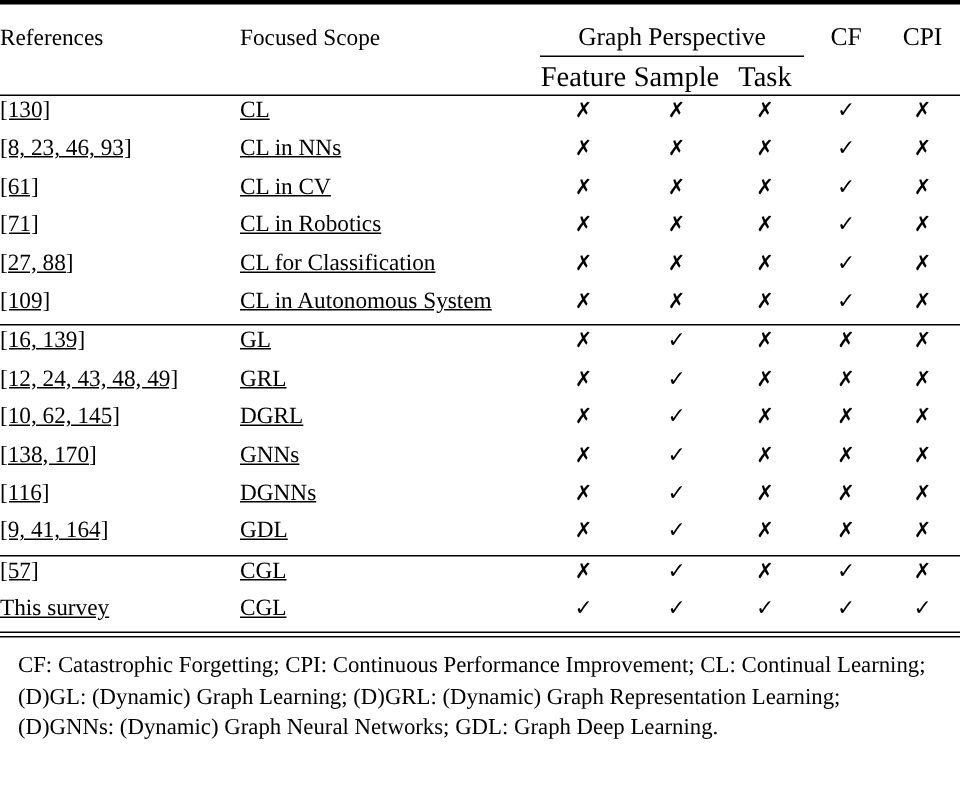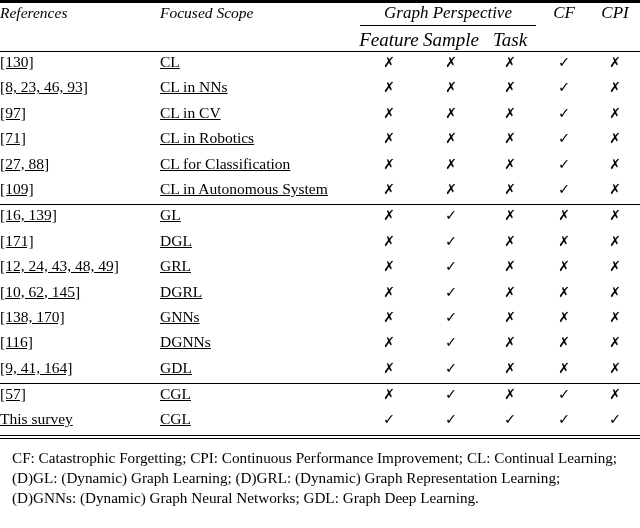--- a/index.html
+++ b/index.html
@@ -130,21 +130,21 @@
   }
 
   
   .footnote {
     padding: 9px 12px 0 12px;
     font-size: 15.2px;
     line-height: 1.32;
     text-align: left;
   }
 
-  .header-block { padding-top: 0; font-style: italic; }
+  .header-block { padding-top: 12px; }
 </style>
 </head>
 <body>
 
 <div id="table-root">
 
   <div class="rule rule-thick"></div>
 
   <div class="header-block">
     <table class="tbl">
@@ -202,21 +202,21 @@
         <tr class="body-row">
           <td class="cell-ref">[8, 23, 46, 93]</td>
           <td class="cell-scope">CL in NNs</td>
           <td class="cell-mark mark-cross">✗</td>
           <td class="cell-mark mark-cross">✗</td>
           <td class="cell-mark mark-cross">✗</td>
           <td class="cell-mark mark-check">✓</td>
           <td class="cell-mark mark-cross">✗</td>
         </tr>
         <tr class="body-row">
-          <td class="cell-ref">[97]</td>
+          <td class="cell-ref">[61]</td>
           <td class="cell-scope">CL in CV</td>
           <td class="cell-mark mark-cross">✗</td>
           <td class="cell-mark mark-cross">✗</td>
           <td class="cell-mark mark-cross">✗</td>
           <td class="cell-mark mark-check">✓</td>
           <td class="cell-mark mark-cross">✗</td>
         </tr>
         <tr class="body-row">
           <td class="cell-ref">[71]</td>
           <td class="cell-scope">CL in Robotics</td>
@@ -243,29 +243,20 @@
           <td class="cell-mark mark-cross">✗</td>
           <td class="cell-mark mark-check">✓</td>
           <td class="cell-mark mark-cross">✗</td>
         </tr>
         <tr class="sep">
           <td colspan="7"></td>
         </tr>
         <tr class="body-row">
           <td class="cell-ref">[16, 139]</td>
           <td class="cell-scope">GL</td>
-          <td class="cell-mark mark-cross">✗</td>
-          <td class="cell-mark mark-check">✓</td>
-          <td class="cell-mark mark-cross">✗</td>
-          <td class="cell-mark mark-cross">✗</td>
-          <td class="cell-mark mark-cross">✗</td>
-        </tr>
-        <tr class="body-row">
-          <td class="cell-ref">[171]</td>
-          <td class="cell-scope">DGL</td>
           <td class="cell-mark mark-cross">✗</td>
           <td class="cell-mark mark-check">✓</td>
           <td class="cell-mark mark-cross">✗</td>
           <td class="cell-mark mark-cross">✗</td>
           <td class="cell-mark mark-cross">✗</td>
         </tr>
         <tr class="body-row">
           <td class="cell-ref">[12, 24, 43, 48, 49]</td>
           <td class="cell-scope">GRL</td>
           <td class="cell-mark mark-cross">✗</td>

